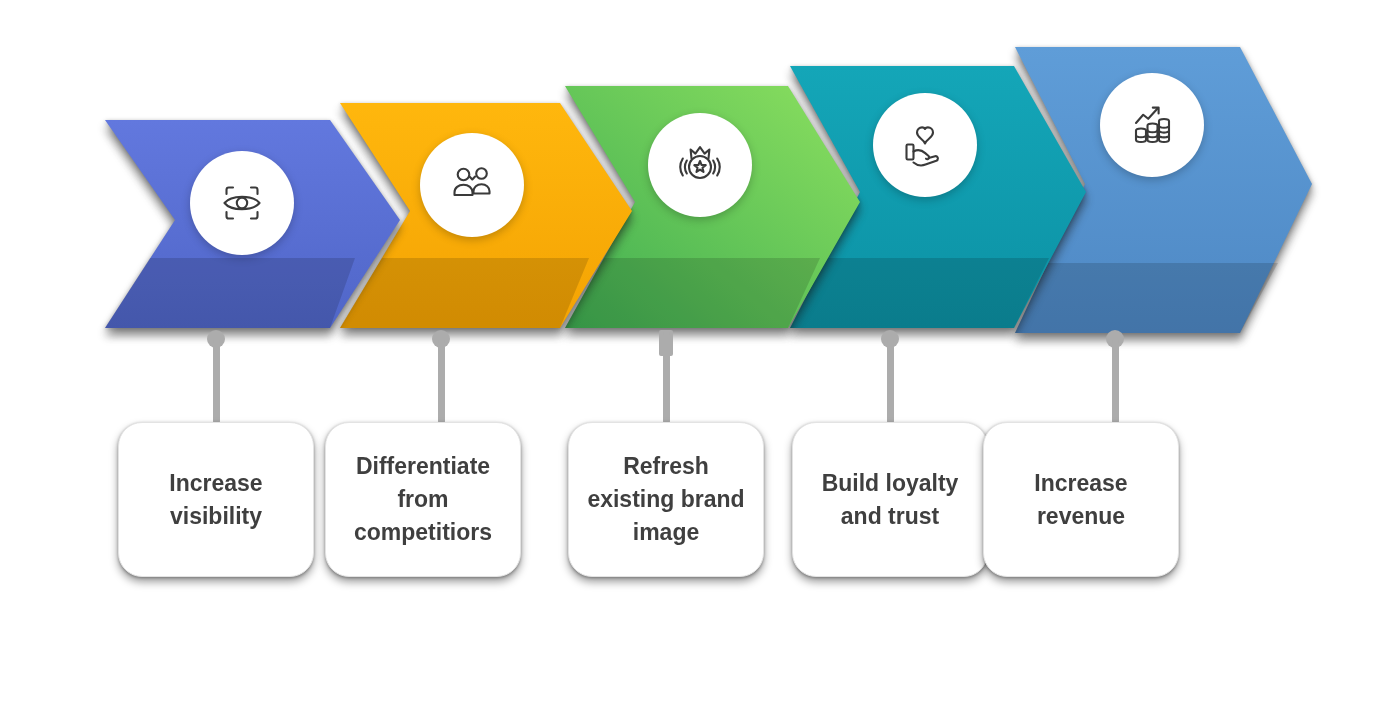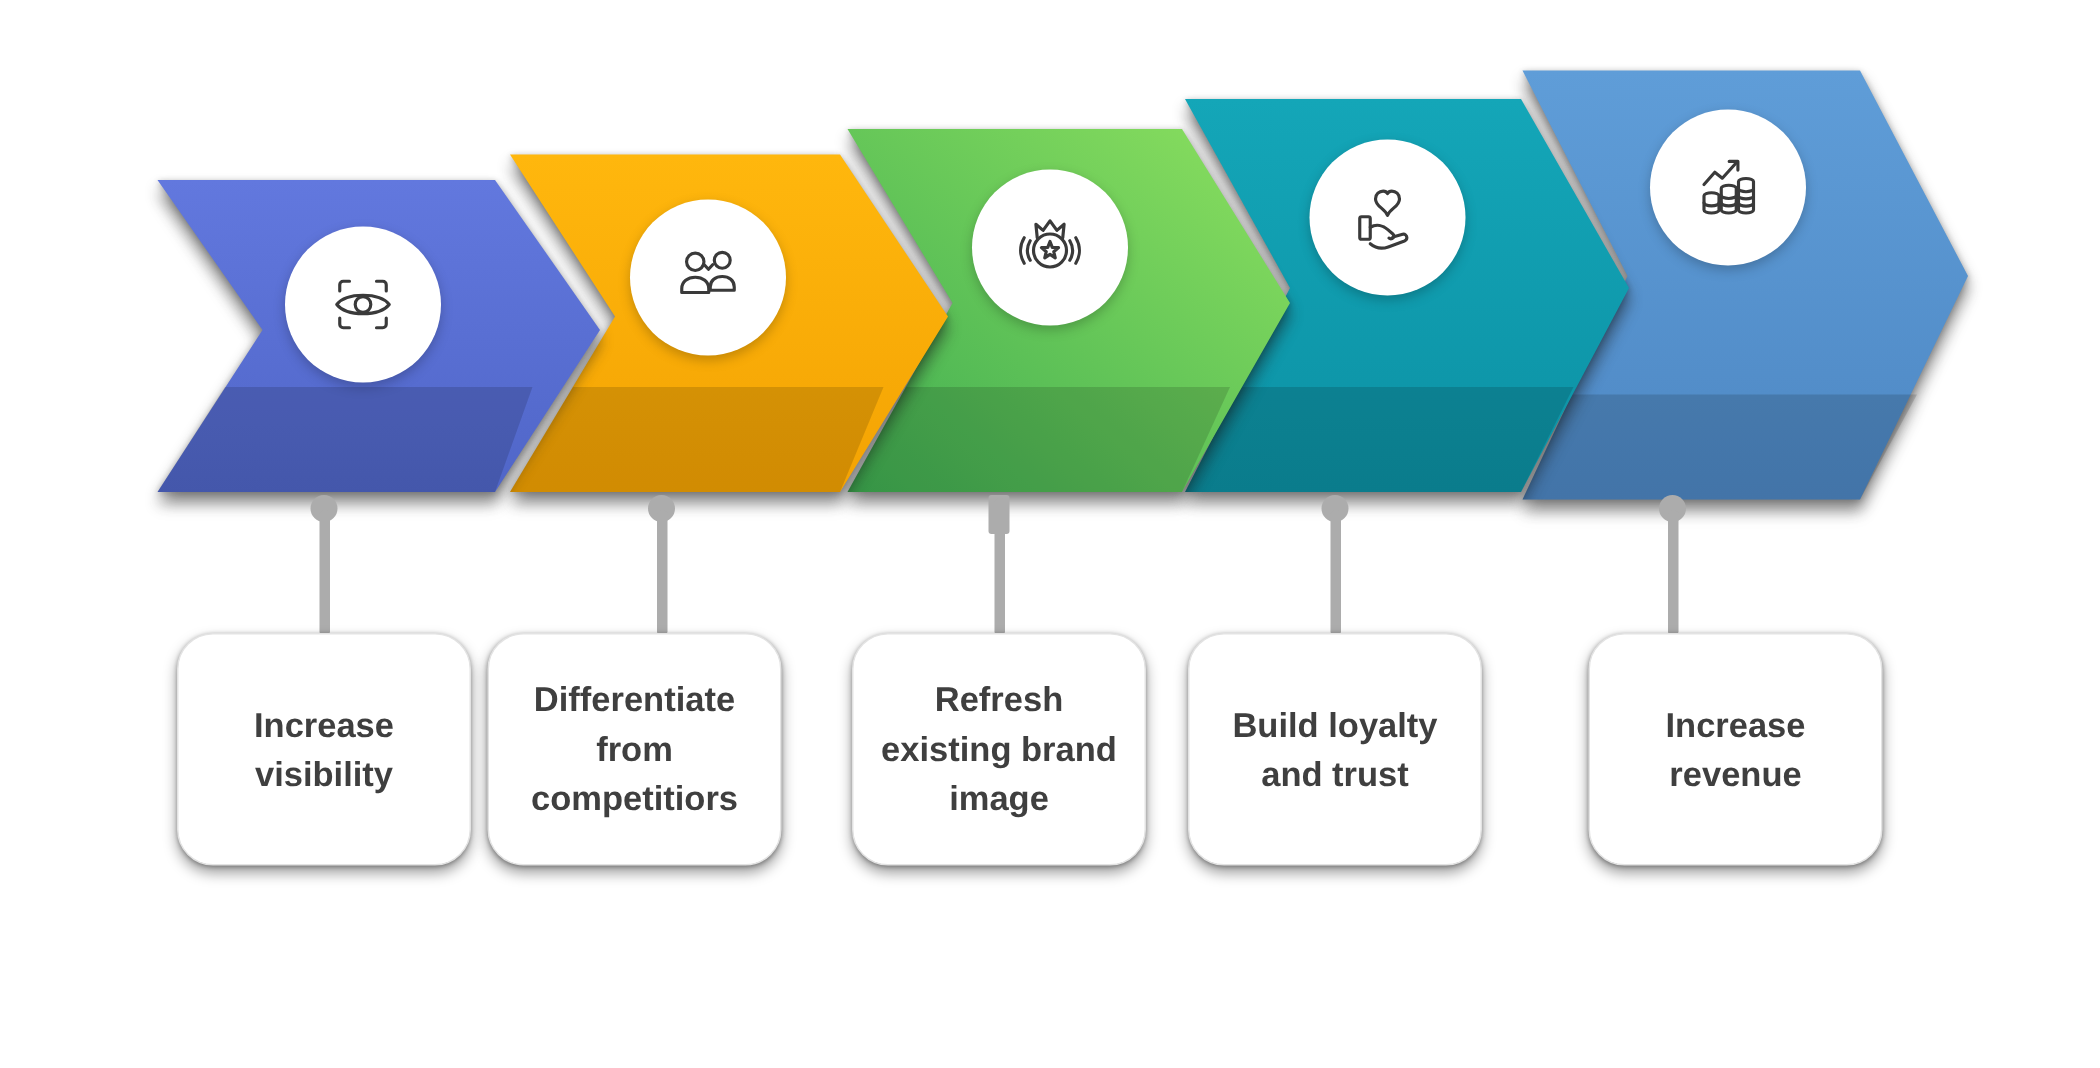--- a/index.html
+++ b/index.html
@@ -192,21 +192,21 @@
   </div>
   <div class="label-card" style="left:325px;align-items:center;">
     <span class="label-text">Differentiate from competitiors</span>
   </div>
   <div class="label-card" style="left:568px;">
     <span class="label-text">Refresh existing brand image</span>
   </div>
   <div class="label-card" style="left:792px;">
     <span class="label-text">Build loyalty and trust</span>
   </div>
-  <div class="label-card" style="left:1059px;">
+  <div class="label-card" style="left:983px;">
     <span class="label-text">Increase revenue</span>
   </div>
 
   <div class="logo-wordmark">Lineup</div>
   <div class="logo-underline"></div>
   <div class="watermark">Example</div>
 
 </div>
 
 </body></html>

